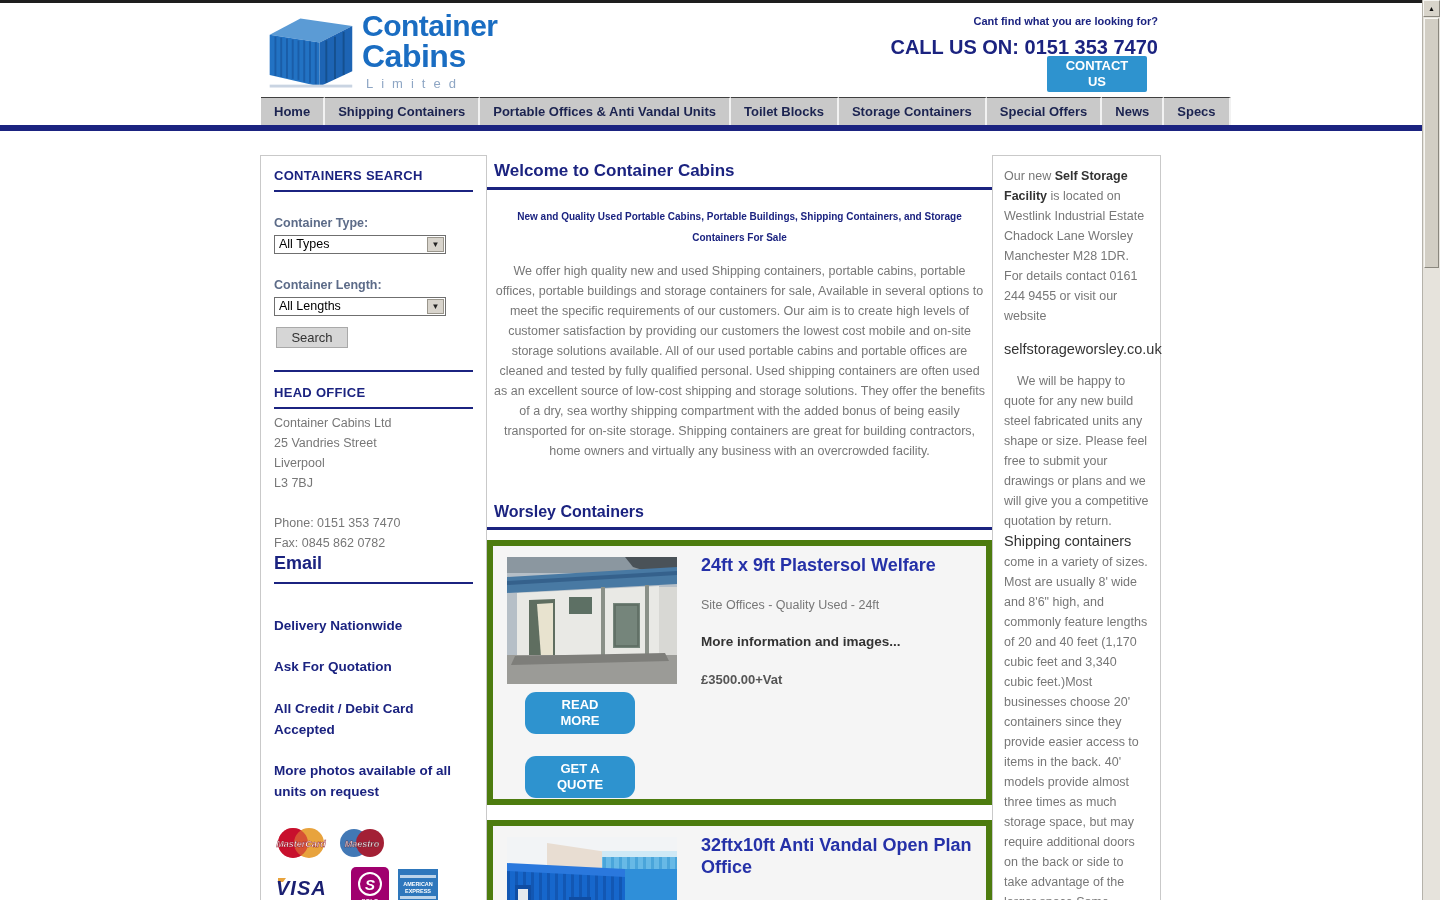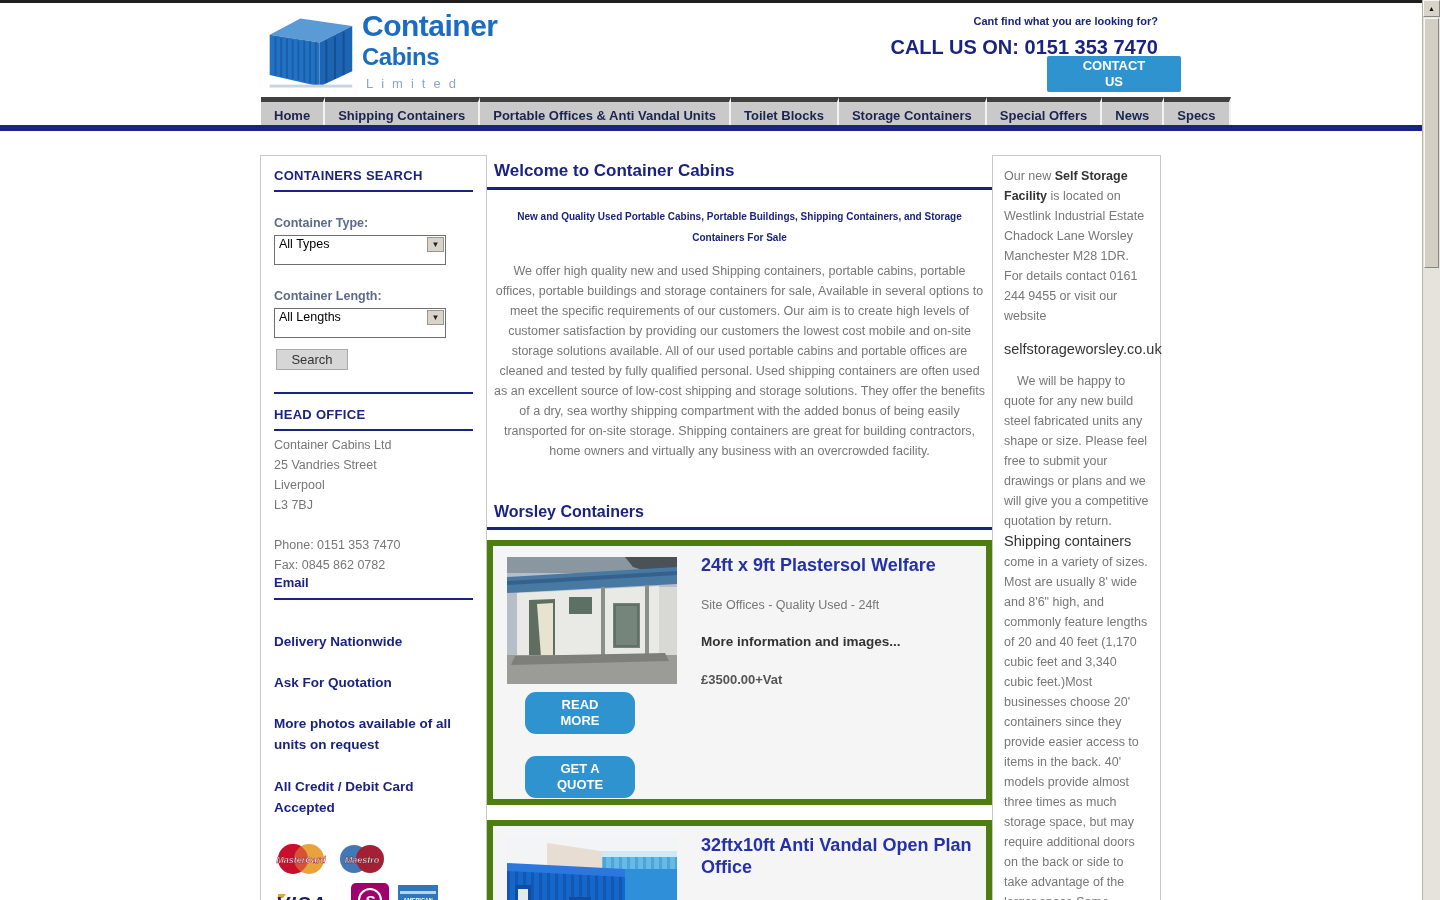--- a/index.html
+++ b/index.html
@@ -8,63 +8,63 @@
           font-family:"Liberation Sans", sans-serif; }
 
   
   .topline { position:absolute; left:0; top:0; width:1422px; height:3px; background:#1e1e1e; }
 
   
   .logo-wrap { position:absolute; left:262px; top:6px; width:300px; height:90px; cursor:pointer; }
   .logo-icon { position:absolute; left:0; top:4px; }
   .logo-text { position:absolute; left:100px; top:6px; }
   .logo-w1 { font-size:30px; font-weight:bold; color:#1a6dc2; line-height:28px; letter-spacing:-0.5px; }
-  .logo-w2 { font-size:24px; font-weight:bold; color:#1a6dc2; line-height:33px; letter-spacing:-0.5px; }
+  .logo-w2 { font-size:32px; font-weight:bold; color:#1a6dc2; line-height:33px; letter-spacing:-0.5px; }
   .logo-w3 { font-size:13px; color:#8ea6c4; letter-spacing:8px; margin:3px 0 0 4px; }
 
   .hdr-tagline { position:absolute; right:282px; top:15px; font-size:11px; font-weight:bold; color:#1b2380; }
   .hdr-callus  { position:absolute; right:282px; top:36px; font-size:20px; font-weight:bold; color:#1b2380; }
-  .contact-btn { position:absolute; left:1047px; top:56px; width:134px; height:36px; background:#2e93cf;
+  .contact-btn { position:absolute; left:1047px; top:56px; width:100px; height:36px; background:#2e93cf;
                  border-radius:2px; color:#fff; font-weight:bold; font-size:13px; line-height:16px;
                  display:flex; align-items:center; justify-content:center; text-align:center; cursor:pointer; }
   .contact-btn span { width:78px; }
 
   
   .navbar { position:absolute; left:0; top:97px; width:1422px; height:28px; display:flex; }
   .navbar .spacer { width:261px; }
-  .nav-item { background:#c9c9c9; border-right:2px solid #f2f2f2; border-top:5px solid #404040;
+  .nav-item { background:#c9c9c9; border-right:2px solid #f2f2f2; border-top:1px solid #404040;
               padding:0 13px; line-height:27px; font-size:13px; font-weight:bold; color:#1b2350;
               white-space:nowrap; cursor:pointer; }
   .nav-item:first-of-type { border-left:2px solid #f2f2f2; }
   .navband { position:absolute; left:0; top:125px; width:1422px; height:6px; background:#1b2380; }
 
   
   .col-left { position:absolute; left:260px; top:155px; width:227px; height:770px;
               border:1px solid #c9c9c9; background:#fff; padding:12px 13px; }
   .col-main { position:absolute; left:487px; top:155px; width:505px; padding-top:6px; }
   .col-right { position:absolute; left:992px; top:155px; width:169px; height:770px;
                border:1px solid #c9c9c9; background:#fff; padding:10px 11px;
                font-size:12.5px; color:#777; line-height:20px; }
 
   
   .side-title { font-size:13px; font-weight:bold; color:#1b2380; letter-spacing:0.3px; }
   .rule2 { height:2px; background:#1b2380; margin-top:7px; }
   .fld-label { margin-top:24px; font-size:12.5px; font-weight:bold; color:#5c6b88; }
-  .sel { position:relative; margin-top:5px; width:172px; height:30px; border:1px solid #6f6f6f;
+  .sel { position:relative; margin-top:5px; width:172px; height:19px; border:1px solid #6f6f6f;
          background:#fff; font-size:12.5px; color:#000; padding:1px 0 0 4px; cursor:pointer; }
   .sel .dd { position:absolute; right:1px; top:1px; width:17px; height:15px; background:#d8d4cc;
              border:1px solid #9a968c; font-size:8px; color:#222; display:flex; align-items:center;
              justify-content:center; }
   .search-btn { margin:11px 0 0 2px; width:72px; height:21px; background:#d6d6d6; border:1px solid #a9a9a9;
                 font-size:13px; color:#333; display:flex; align-items:center; justify-content:center; cursor:pointer; }
   .gap-rule { margin-top:22px; }
   .office-title { margin-top:13px; }
   .addr { margin-top:4px; font-size:12.5px; color:#777; line-height:20px; }
   .phone-blk { margin-top:20px; font-size:12.5px; color:#777; line-height:20px; }
-  .email-link { margin-top:0px; font-size:13px; font-weight:bold; color:#1b2380; cursor:pointer; }
+  .email-link { margin-top:0px; font-size:18px; font-weight:bold; color:#1b2380; cursor:pointer; }
   .side-link { font-size:13.5px; font-weight:bold; color:#1b2380; line-height:21px; }
   .lk1 { margin-top:31px; } .lk2 { margin-top:20px; } .lk3 { margin-top:20px; width:205px; } .lk4 { margin-top:21px; width:190px; }
   .pay-row { display:flex; gap:9px; align-items:center; }
   .pr1 { margin-top:23px; } .pr2 { margin-top:6px; }
 
   
   .main-title { font-size:17px; font-weight:bold; color:#1b2380; padding-left:7px; }
   .rule3 { height:3px; background:#1b2380; margin-top:6px; }
   .subtitle { margin-top:16px; padding:0 6px; text-align:center; font-size:10px; font-weight:bold;
               color:#1b2380; line-height:21px; }
@@ -185,22 +185,22 @@
     </div>
     <div class="phone-blk">
       <div>Phone: 0151 353 7470</div>
       <div>Fax: 0845 862 0782</div>
     </div>
     <div class="email-link">Email</div>
     <div class="rule2" style="margin-top:8px;"></div>
 
     <div class="side-link lk1">Delivery Nationwide</div>
     <div class="side-link lk2">Ask For Quotation</div>
+    <div class="side-link lk4">All Credit / Debit Card Accepted</div>
     <div class="side-link lk3">More photos available of all units on request</div>
-    <div class="side-link lk4">All Credit / Debit Card Accepted</div>
 
     <div class="pay-row pr1">
       <svg width="54" height="36" viewBox="0 0 54 36">
         <circle cx="19" cy="18" r="15" fill="#c8102e"></circle>
         <circle cx="35" cy="18" r="15" fill="#e8a33d"></circle>
         <circle cx="19" cy="18" r="15" fill="#c8102e" opacity="0.55"></circle>
         <text x="27" y="22" font-size="9" font-style="italic" font-weight="bold" fill="#fff" text-anchor="middle" stroke="#8a0c1f" stroke-width="0.4">MasterCard</text>
       </svg>
       <svg width="50" height="36" viewBox="0 0 50 36">
         <circle cx="17" cy="18" r="14" fill="#4278b5"></circle>

